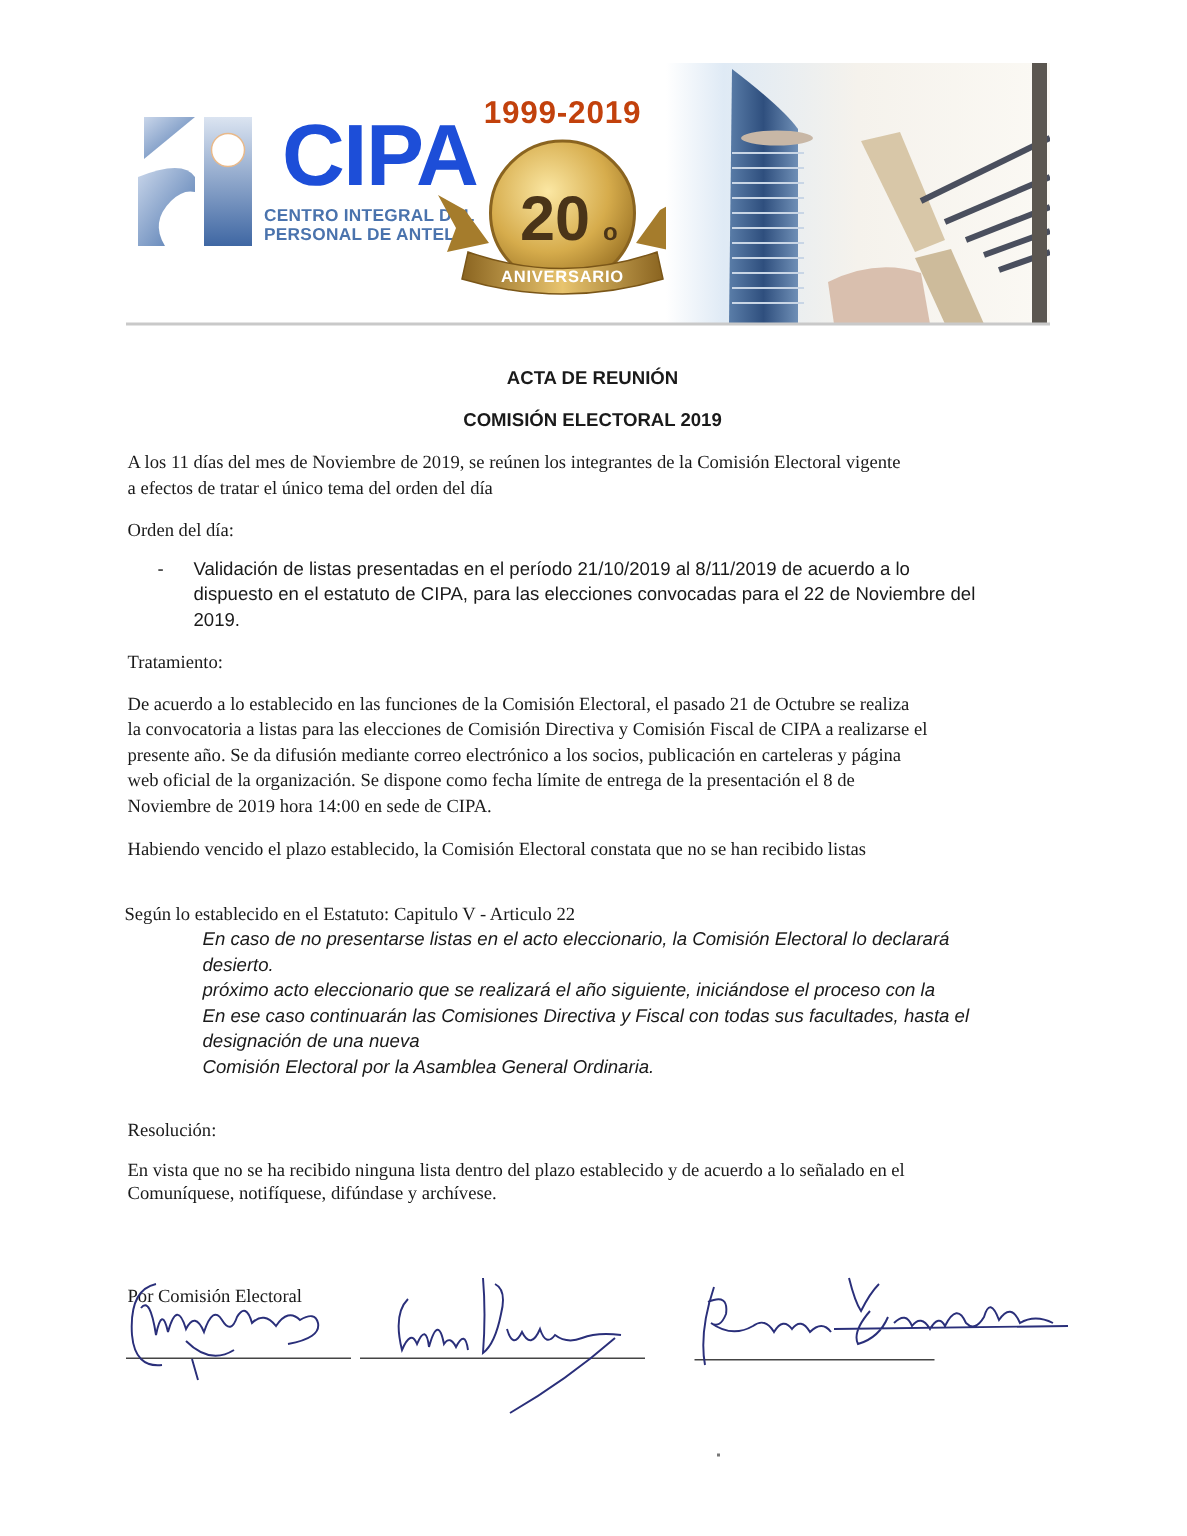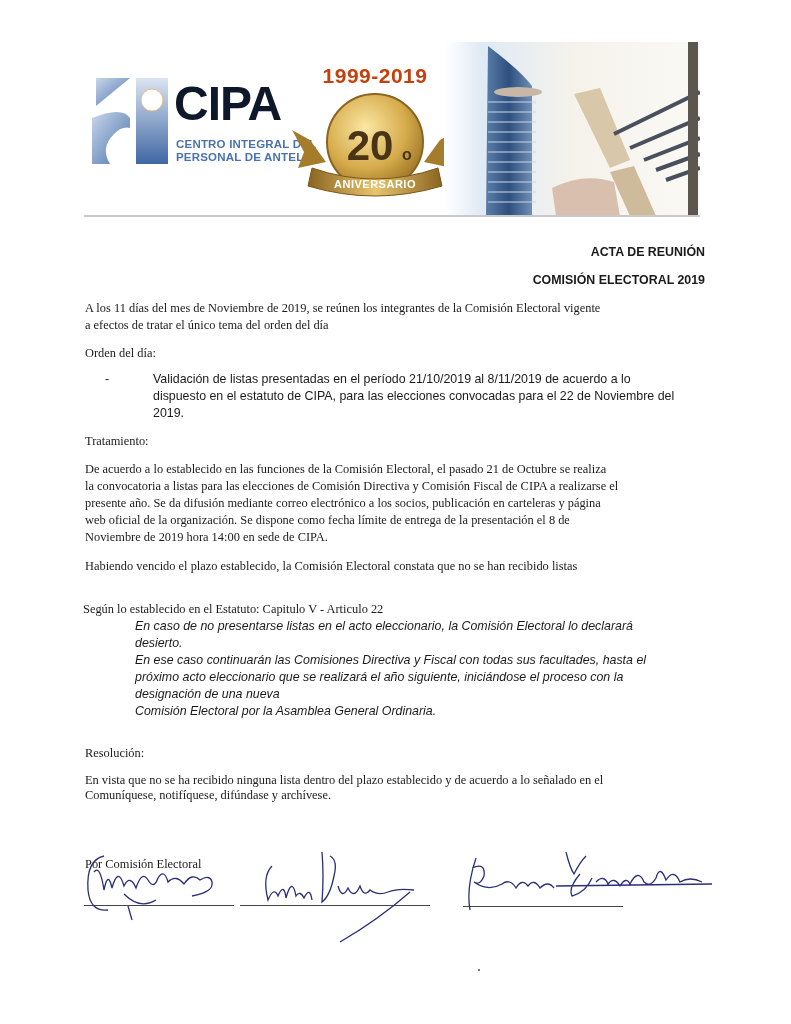--- a/index.html
+++ b/index.html
@@ -1,30 +1,30 @@
 <!DOCTYPE html>
 <html><head>
 <meta charset="utf-8">
 <style>
   html, body { margin:0; padding:0; background:#fff; }
   body { width:791px; height:1024px; position:relative; overflow:hidden;
          font-family:"Liberation Sans", "DejaVu Sans", sans-serif; color:#1a1a1a; }
   .header { position:absolute; left:84px; top:42px; width:616px; height:174px; }
   .header-rule { position:absolute; left:84px; top:215px; width:616px; height:2px; background:#c9c9c9; }
   .logo-mark { position:absolute; left:8px; top:36px; width:78px; height:86px; }
-  .logo-text { position:absolute; left:90px; top:32px; font-size:48px; font-weight:bold; color:#0f172a; letter-spacing:-1px; line-height:60px; }
+  .logo-text { position:absolute; left:104px; top:32px; font-size:58px; font-weight:bold; color:#1d4ed8; letter-spacing:-1px; line-height:60px; }
   .logo-sub { position:absolute; left:92px; top:96px; font-size:11.5px; font-weight:bold; color:#4a73ad; line-height:13px; letter-spacing:0.2px; }
   .years { position:absolute; left:216px; top:22px; width:150px; text-align:center; font-size:21px; font-weight:bold; color:#c2410c; letter-spacing:0.5px; }
   .medal { position:absolute; left:206px; top:48px; width:170px; height:110px; }
   .building { position:absolute; left:360px; top:0; width:256px; height:174px; overflow:hidden; }
   .content { position:absolute; left:85px; top:0; width:620px; font-size:12.4px; line-height:17px; }
-  .title { position:absolute; left:0; width:620px; text-align:right; font-weight:bold; font-size:12.4px; }
+  .title { position:absolute; left:0; width:620px; text-align:center; font-weight:bold; font-size:12.4px; }
   .p { position:absolute; left:0; width:615px;font-family:Liberation Serif, serif; }
   .bullet { position:absolute; left:20px; }
-  .bullet-text { position:absolute; left:44px; width:570px;margin-left:24px; }
+  .bullet-text { position:absolute; left:44px; width:570px; }
   .quote { position:absolute; left:50px; width:560px; font-style:italic; }
   .sig { position:absolute; }
   .sig-line { position:absolute; height:1px; background:#444; }
   .dot { position:absolute; left:478px; top:969px; width:2px; height:2px; background:#777; }
 </style>
 </head>
 <body>
 
 <div class="header">
   <svg class="logo-mark" viewBox="0 0 78 86">
@@ -148,22 +148,22 @@
 
   <div class="p" style="top:558px">
     <div>Habiendo vencido el plazo establecido, la Comisión Electoral constata que no se han recibido listas</div>
   </div>
 
   <div class="p" style="top:601px; left:-2px">Según lo establecido en el Estatuto: Capitulo V  -  Articulo 22</div>
 
   <div class="quote" style="top:618px">
     <div>En caso de no presentarse listas en el acto eleccionario, la Comisión Electoral lo declarará</div>
     <div>desierto.</div>
+    <div>próximo acto eleccionario que se realizará el año siguiente,  iniciándose el proceso con la</div>
     <div>En ese caso continuarán las Comisiones Directiva y Fiscal con todas sus facultades, hasta el</div>
-    <div>próximo acto eleccionario que se realizará el año siguiente,  iniciándose el proceso con la</div>
     <div>designación de una nueva</div>
     <div>Comisión Electoral por la Asamblea General Ordinaria.</div>
   </div>
 
   <div class="p" style="top:745px">Resolución:</div>
 
   <div class="p" style="top:772px">
     <div>En vista que no se ha recibido ninguna lista dentro del plazo establecido y de acuerdo a lo señalado en el</div>
   </div>
 

